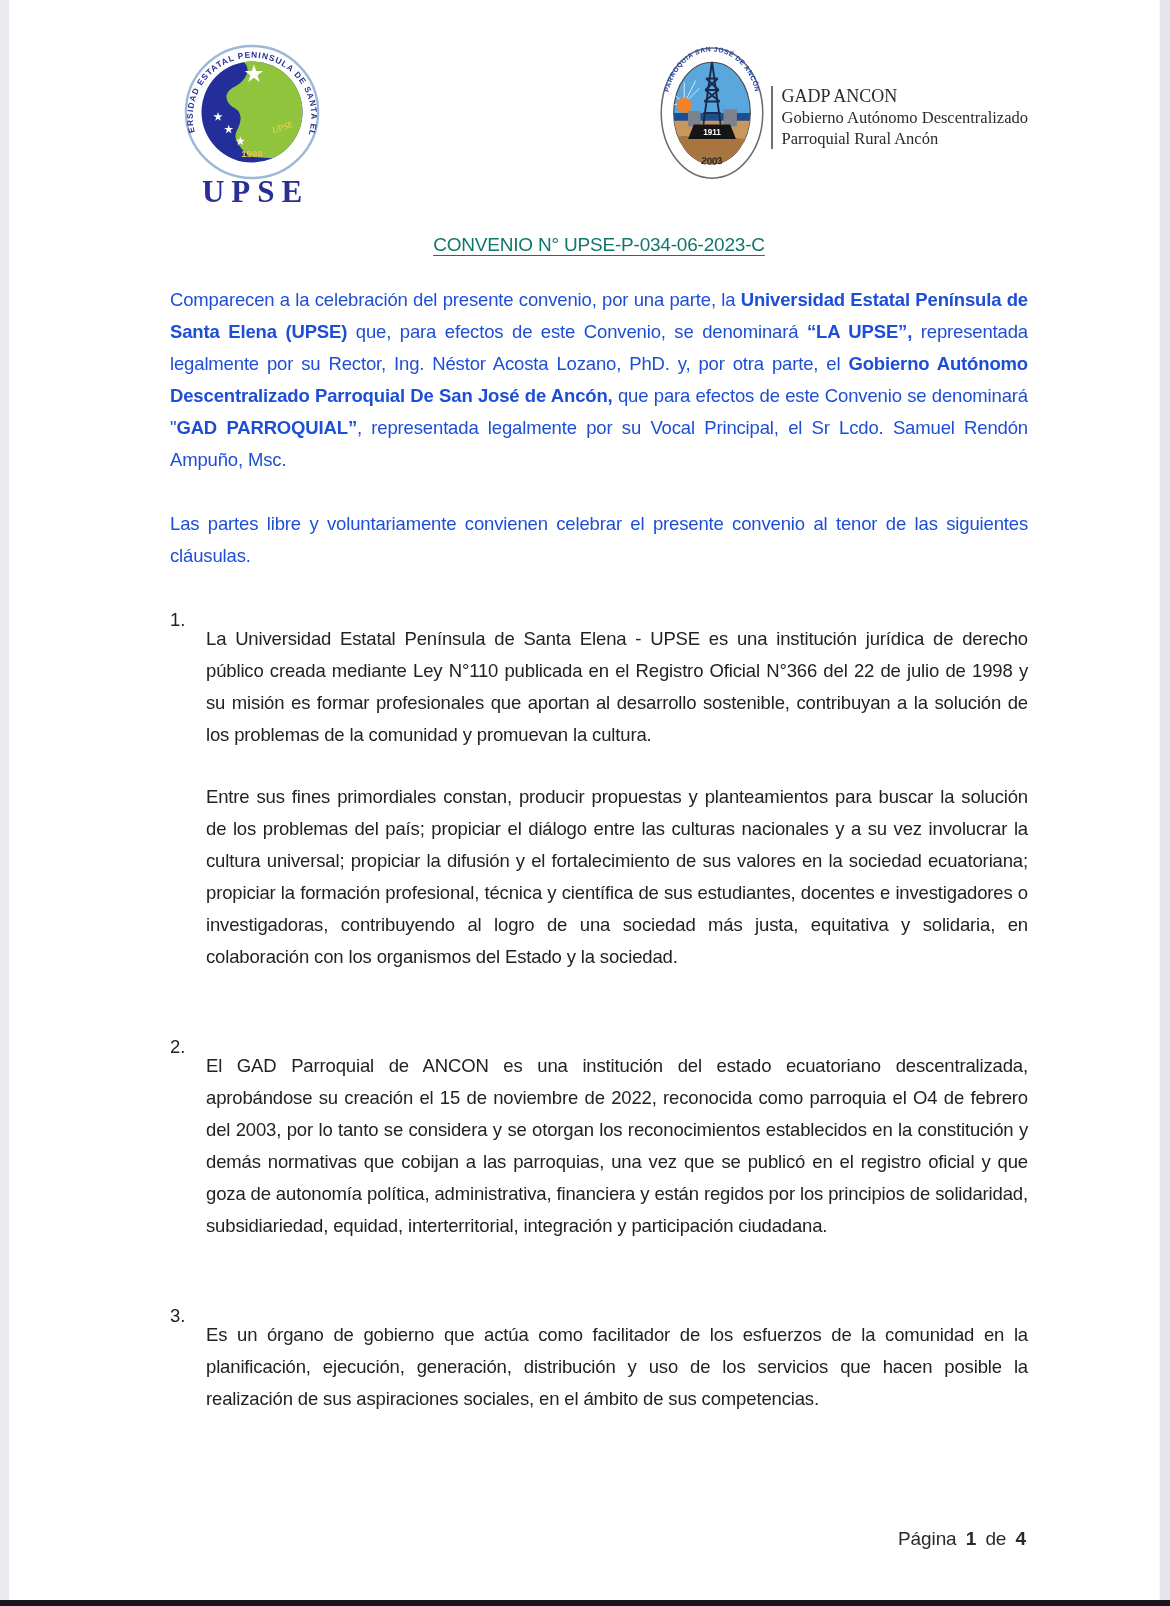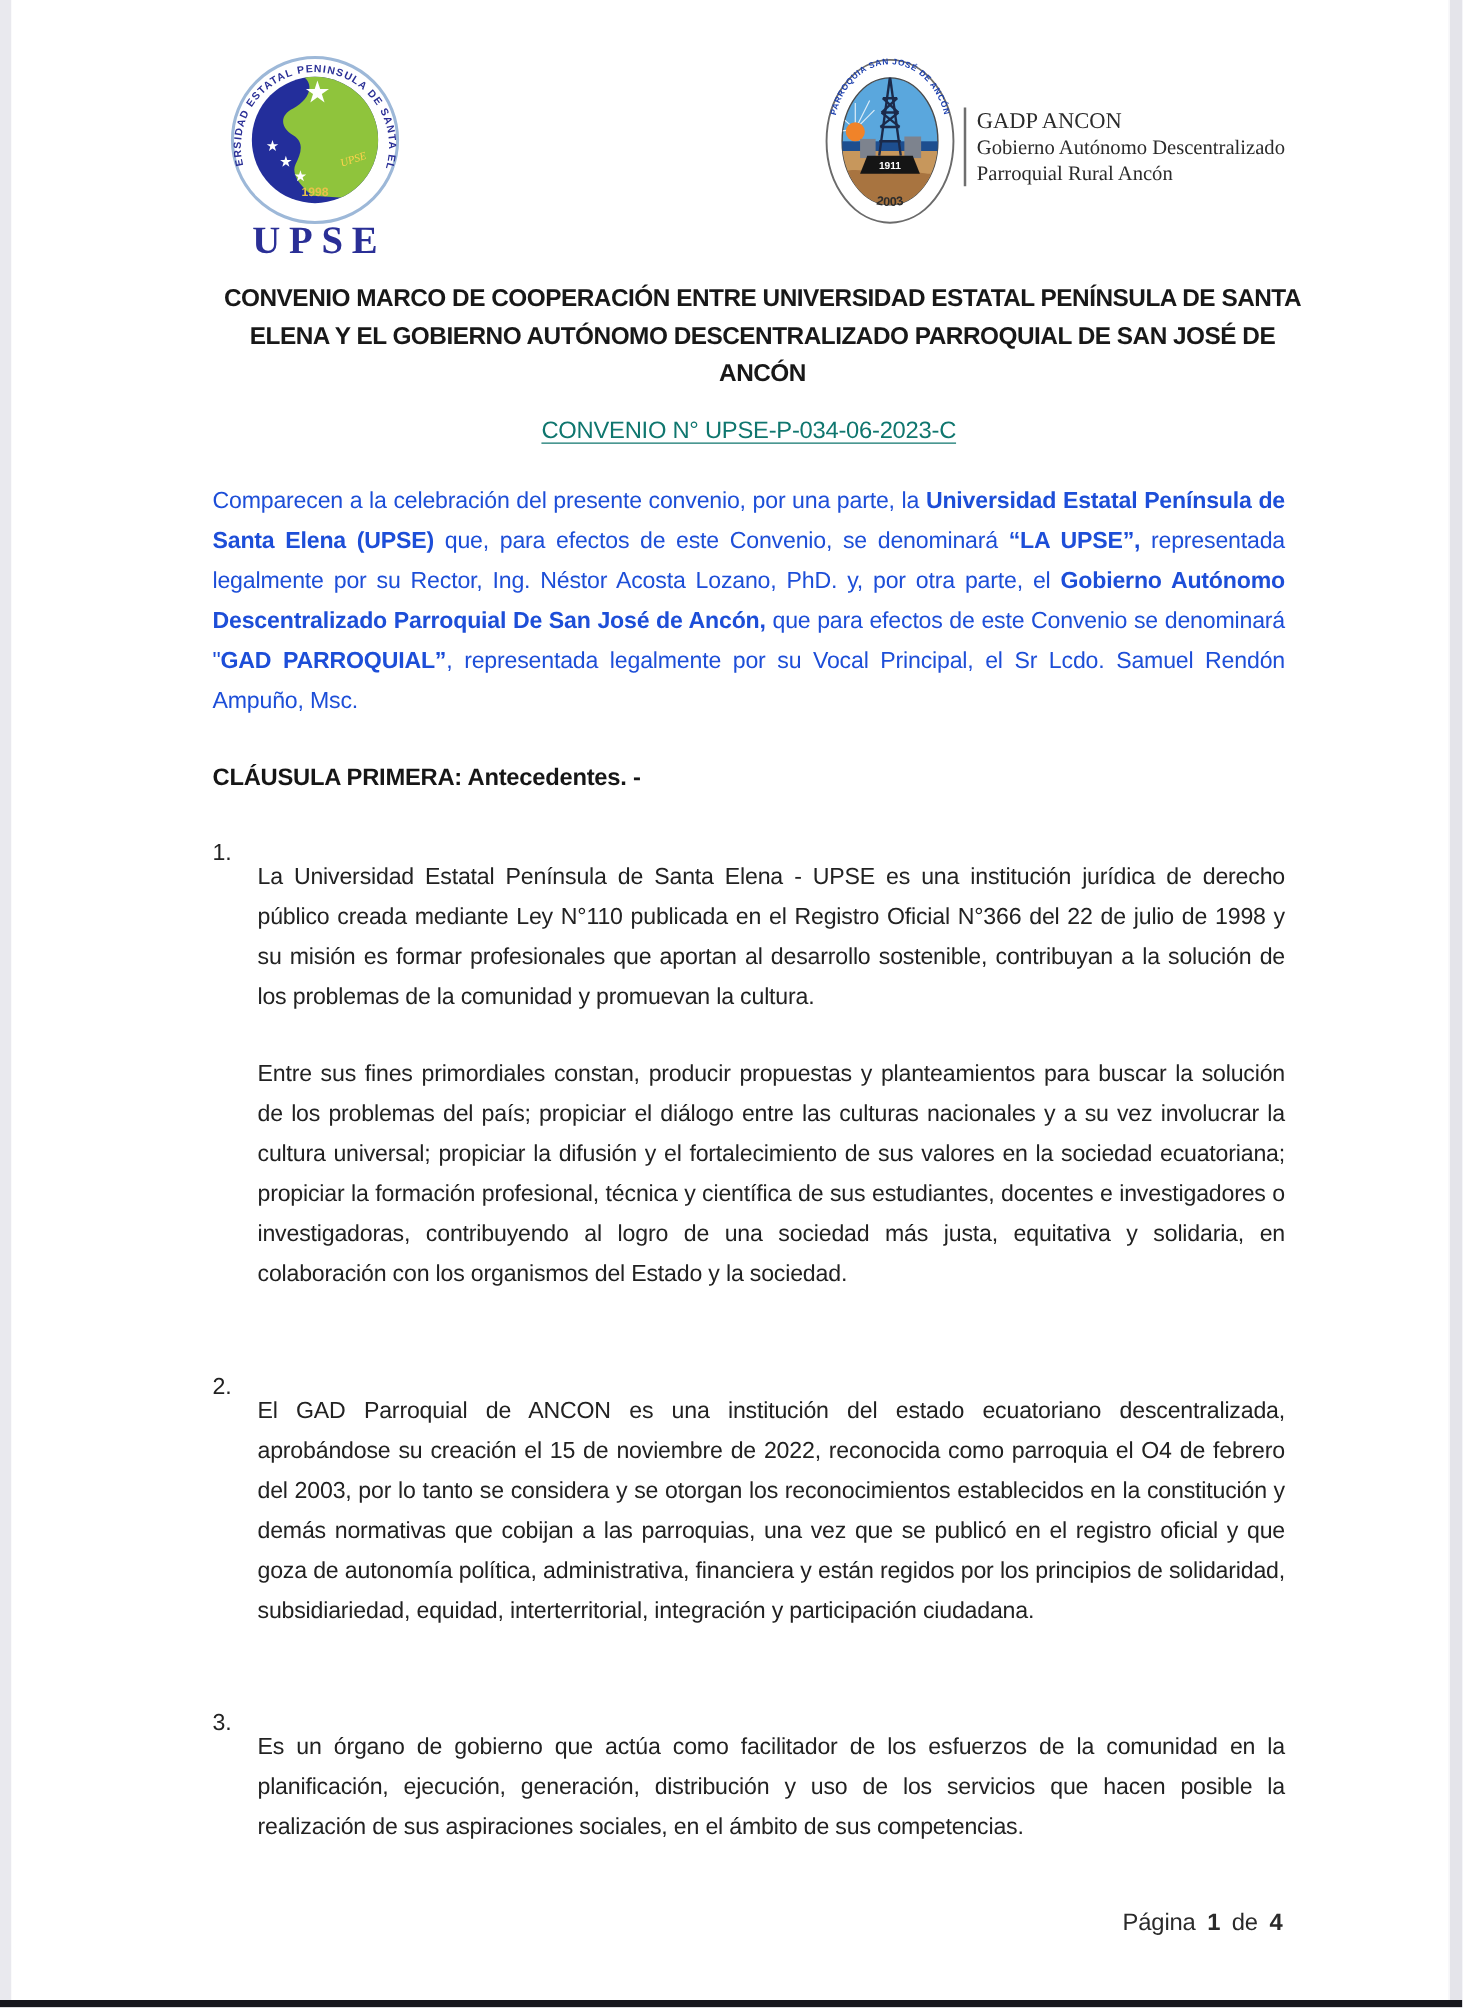--- a/index.html
+++ b/index.html
@@ -154,27 +154,26 @@
           </text>
         </svg>
         <div class="gadp-text">
           <div class="gadp-title">GADP ANCON</div>
           <div class="gadp-line">Gobierno Autónomo Descentralizado</div>
           <div class="gadp-line">Parroquial Rural Ancón</div>
         </div>
       </div>
     </div>
 
-    <div class="doc-title">CONVENIO MARCO DE COOPERACIÓN ENTRE UNIVERSIDAD ESTATAL PENÍNSULA DE SANTA ELENA Y EL GOBIERNO AUTÓNOMO DESCENTRALIZADO PARROQUIAL DE SAN JOSÉ DE ANCÓN</div>
     <div class="convenio-number">CONVENIO N° UPSE-P-034-06-2023-C</div>
 
     <p class="para"><span>Comparecen a la celebración del presente convenio, por una parte, la </span><span class="b">Universidad Estatal Península de Santa Elena (UPSE)</span><span> que, para efectos de este Convenio, se denominará </span><span class="b">“LA UPSE”,</span><span> representada legalmente por su Rector, Ing. Néstor Acosta Lozano, PhD. y, por otra parte, el </span><span class="b">Gobierno Autónomo Descentralizado Parroquial De San José de Ancón,</span><span> que para efectos de este Convenio se denominará "</span><span class="b">GAD PARROQUIAL”</span><span>, representada legalmente por su Vocal Principal, el Sr Lcdo. Samuel Rendón Ampuño, Msc.</span></p>
 
-
-    <div class="clause-heading">CLÁUSULA PRIMERA: Antecedentes. -</div>
+    <p class="para" style="margin-top:32px">Las partes libre y voluntariamente convienen celebrar el presente convenio al tenor de las siguientes cláusulas.</p>
+
 
     <div class="num-list">
 
       <div class="num-item">
         <div class="num-col">1.</div>
         <div class="item-body">
           <p class="item-para">La Universidad Estatal Península de Santa Elena - UPSE es una institución jurídica de derecho público creada mediante Ley N°110 publicada en el Registro Oficial N°366 del 22 de julio de 1998 y su misión es formar profesionales que aportan al desarrollo sostenible, contribuyan a la solución de los problemas de la comunidad y promuevan la cultura.</p>
           <p class="item-para">Entre sus fines primordiales constan, producir propuestas y planteamientos para buscar la solución de los problemas del país; propiciar el diálogo entre las culturas nacionales y a su vez involucrar la cultura universal; propiciar la difusión y el fortalecimiento de sus valores en la sociedad ecuatoriana; propiciar la formación profesional, técnica y científica de sus estudiantes, docentes e investigadores o investigadoras, contribuyendo al logro de una sociedad más justa, equitativa y solidaria, en colaboración con los organismos del Estado y la sociedad.</p>
         </div>
       </div>

